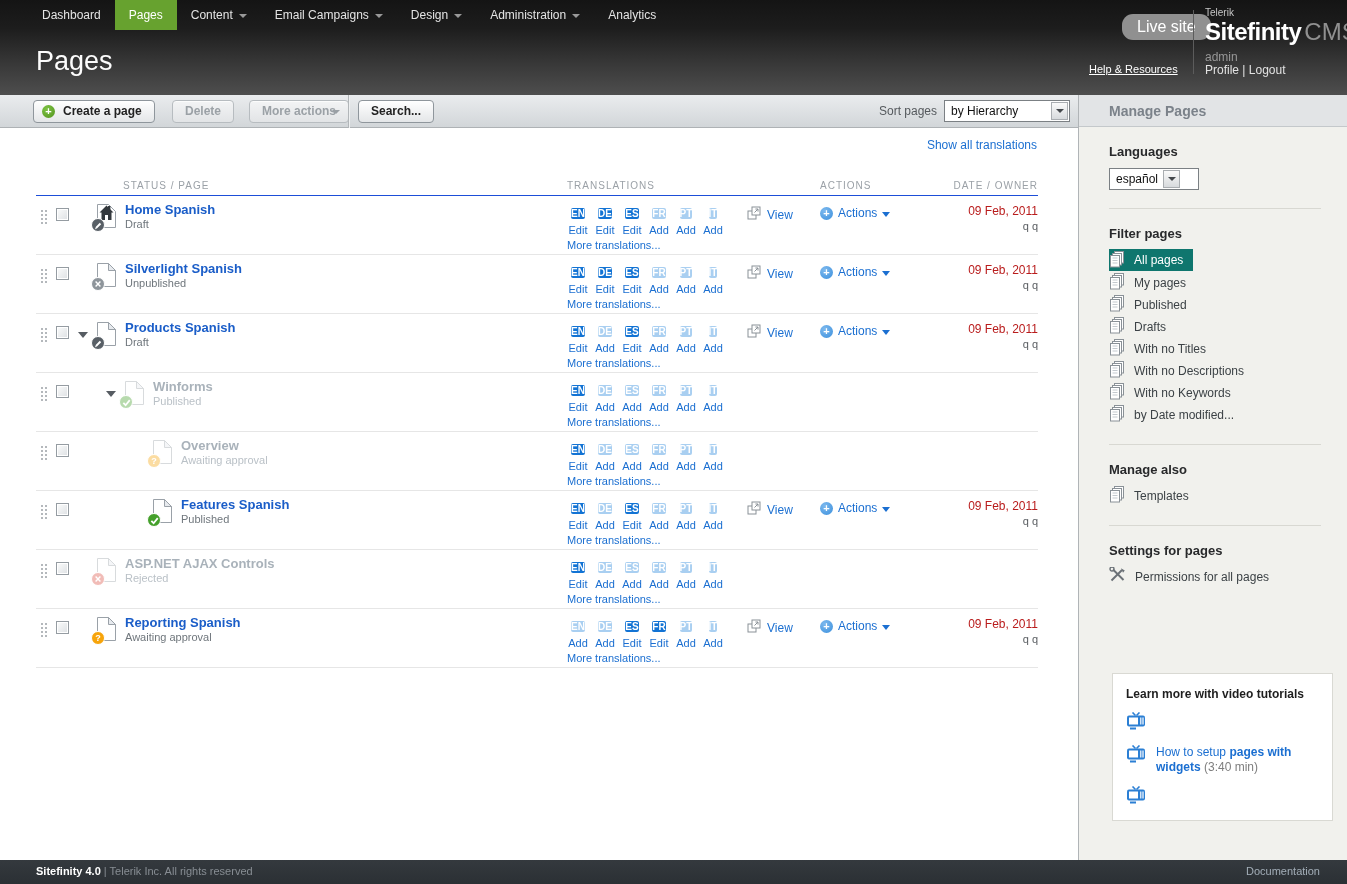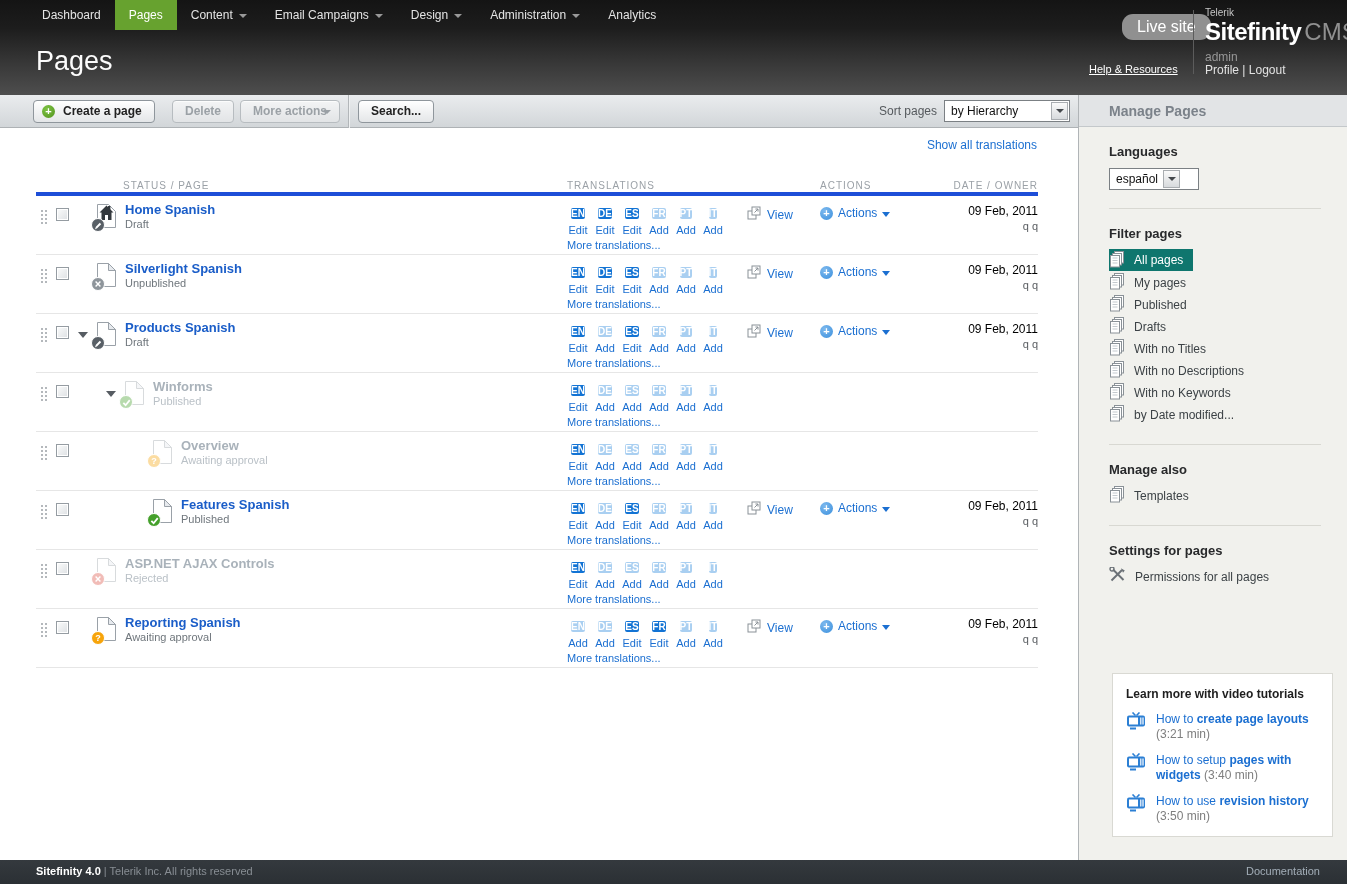--- a/index.html
+++ b/index.html
@@ -34,40 +34,40 @@
     background:linear-gradient(#eaecee,#d2d6d9); border-bottom:1px solid #aeb2b5; }
   .btn { position:absolute; top:5px; height:23px; line-height:21px; border-radius:4px;
     font-size:12px; font-weight:bold; padding:0 12px; border:1px solid #8f969c; color:#222;
     background:linear-gradient(#ffffff,#e4e6e8); box-shadow:inset 0 1px 0 rgba(255,255,255,.7); cursor:pointer; }
   .btn.disabled { color:#9ba1a6; border-color:#b7bcc0; background:linear-gradient(#f3f4f5,#e2e4e6); cursor:default; }
   #btn-create { left:33px; padding-left:29px; }
   .plus-green { position:absolute; left:8px; top:4px; width:13px; height:13px; border-radius:50%;
     background:radial-gradient(circle at 35% 30%, #7cc242, #54941f); color:#fff; font-size:11px;
     line-height:13px; text-align:center; font-weight:bold; }
   #btn-delete { left:172px; }
-  #btn-more { left:240px; }
+  #btn-more { left:249px; }
   .btn-caret { position:absolute; right:8px; top:9px; width:0; height:0;
     border-left:4px solid transparent; border-right:4px solid transparent; border-top:4px solid #9aa0a5; }
   .tb-divider { position:absolute; left:348px; top:0; width:1px; height:33px; background:#b2b6b9;
     box-shadow:1px 0 0 #eef0f1; }
   #btn-search { left:358px; }
   .sort-wrap { position:absolute; right:8px; top:5px; display:flex; align-items:center; gap:7px;
     font-size:12px; color:#55595d; }
   .select { display:flex; align-items:center; border:1px solid #7b8084; background:#fff; height:22px; }
   .select .val { padding:0 6px; font-size:12px; color:#111; }
   .select .ddbtn { width:17px; height:18px; margin:1px; border:1px solid #a9adb1;
     background:linear-gradient(#fafafa,#d7dadd); display:flex; align-items:center; justify-content:center; cursor:pointer; }
   .select .ddbtn i { width:0; height:0; border-left:4px solid transparent; border-right:4px solid transparent;
     border-top:4px solid #44484c; }
 
   
   .content { position:absolute; left:0; top:128px; width:1078px; height:732px; background:#fff; }
   .show-all { position:absolute; right:41px; top:10px; font-size:12px; color:#1b6fd1; cursor:pointer; }
   .table { position:absolute; left:36px; top:50px; width:1002px; }
-  .thead { position:relative; height:18px; border-bottom:4px solid #1d4ed8; }
+  .thead { position:relative; height:18px; border-bottom:1px solid #1d4ed8; }
   .th { position:absolute; top:2px; font-size:10px; letter-spacing:1px; color:#9ba1a7; }
   .th-status { left:87px; } .th-trans { left:531px; } .th-actions { left:784px; }
   .th-date { right:0; }
   .row { position:relative; height:59px; border-bottom:1px solid #e6e6e6; }
   .handle { position:absolute; left:4px; top:13px; width:7px; height:15px;
     background-image:radial-gradient(circle,#b4b8bc 1.1px,transparent 1.3px);
     background-size:4px 4px; cursor:grab; }
   .checkbox { position:absolute; left:20px; top:12px; width:13px; height:13px;
     border:1px solid #959ca2; background:linear-gradient(135deg,#fbfcfc,#dde0e3);
     box-shadow:inset 0 0 0 1px #fff; cursor:pointer; }
@@ -98,21 +98,21 @@
   .view { position:absolute; left:711px; top:10px; display:flex; align-items:center; gap:5px;
     font-size:12px; color:#1b6fd1; cursor:pointer; }
   .actions { position:absolute; left:784px; top:10px; display:flex; align-items:center; gap:5px;
     font-size:12px; color:#1b6fd1; cursor:pointer; }
   .plus-blue { width:13px; height:13px; border-radius:50%;
     background:radial-gradient(circle at 35% 30%, #7db9ee, #3c90dd); color:#fff; font-size:11px;
     line-height:13px; text-align:center; font-weight:bold; }
   .act-caret { width:0; height:0; border-left:4px solid transparent; border-right:4px solid transparent;
     border-top:5px solid #1b6fd1; margin-top:2px; }
   .dateblock { position:absolute; right:0; top:8px; width:140px; text-align:right; }
-  .dateblock .d { font-size:12px; color:#000000; }
+  .dateblock .d { font-size:12px; color:#b91c1c; }
   .dateblock .o { font-size:11px; color:#5a5e62; margin-top:2px; }
 
   
   .sidebar { position:absolute; left:1078px; top:95px; width:269px; height:765px;
     background:#f1f1ed; border-left:1px solid #b0b4b7; }
   .sidebar-header { height:32px; background:#e2e4e6; border-bottom:1px solid #c4c8cb;
     font-size:14px; font-weight:bold; color:#7b828a; line-height:32px; padding-left:30px; }
   .sb-body { position:relative; padding:0 26px 0 30px; }
   .sb-title { font-size:13px; font-weight:bold; color:#28292b; }
   #languages-title { padding-top:17px; }
@@ -778,24 +778,20 @@
       <div class="tut-title">Learn more with video tutorials</div>
       <div id="tut-list">
           <div class="tut-item">
             <span><svg width="21" height="18" viewBox="0 0 21 18">
   <path d="M6.5 0.5 L9.5 3.5 M13.5 0.5 L10.5 3.5" stroke="#2b7fd4" stroke-width="1.6" fill="none"></path>
   <rect x="1" y="3.5" width="18" height="11" rx="2" fill="#2b7fd4"></rect>
   <rect x="3" y="5.5" width="9" height="7" fill="#fff"></rect>
   <path d="M14.8 5.5 V12.5 M17 5.5 V12.5" stroke="#fff" stroke-width="1.2"></path>
   <rect x="4" y="15.5" width="6" height="2" fill="#2b7fd4"></rect>
               </svg></span>
-    <span class="tut-text">
-      <a class="tut-link">How to <b>create page layouts</b></a>
-      <span class="tut-dur">(3:21 min)</span>
-    </span>
           </div>
           <div class="tut-item">
             <span><svg width="21" height="18" viewBox="0 0 21 18">
   <path d="M6.5 0.5 L9.5 3.5 M13.5 0.5 L10.5 3.5" stroke="#2b7fd4" stroke-width="1.6" fill="none"></path>
   <rect x="1" y="3.5" width="18" height="11" rx="2" fill="#2b7fd4"></rect>
   <rect x="3" y="5.5" width="9" height="7" fill="#fff"></rect>
   <path d="M14.8 5.5 V12.5 M17 5.5 V12.5" stroke="#fff" stroke-width="1.2"></path>
   <rect x="4" y="15.5" width="6" height="2" fill="#2b7fd4"></rect>
               </svg></span>
     <span class="tut-text">
@@ -804,24 +800,20 @@
     </span>
           </div>
           <div class="tut-item">
             <span><svg width="21" height="18" viewBox="0 0 21 18">
   <path d="M6.5 0.5 L9.5 3.5 M13.5 0.5 L10.5 3.5" stroke="#2b7fd4" stroke-width="1.6" fill="none"></path>
   <rect x="1" y="3.5" width="18" height="11" rx="2" fill="#2b7fd4"></rect>
   <rect x="3" y="5.5" width="9" height="7" fill="#fff"></rect>
   <path d="M14.8 5.5 V12.5 M17 5.5 V12.5" stroke="#fff" stroke-width="1.2"></path>
   <rect x="4" y="15.5" width="6" height="2" fill="#2b7fd4"></rect>
               </svg></span>
-    <span class="tut-text">
-      <a class="tut-link">How to use <b>revision history</b></a>
-      <span class="tut-dur">(3:50 min)</span>
-    </span>
           </div>
         </div>
     </div>
   </div>
 
   <div class="footer">
     <div class="footer-left">
       <b>Sitefinity 4.0</b>
       <span>| Telerik Inc. All rights reserved</span>
     </div>

